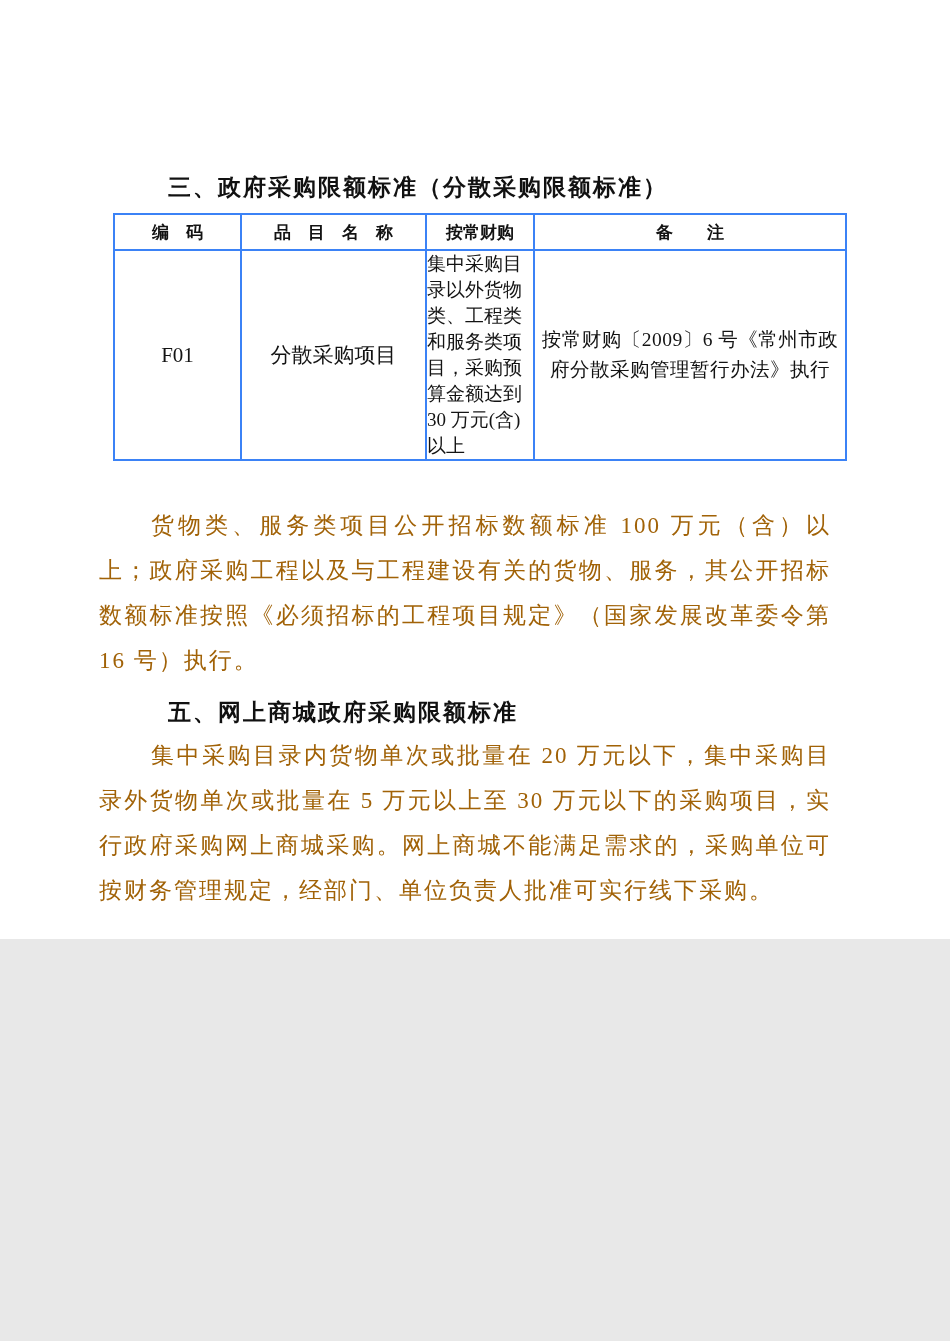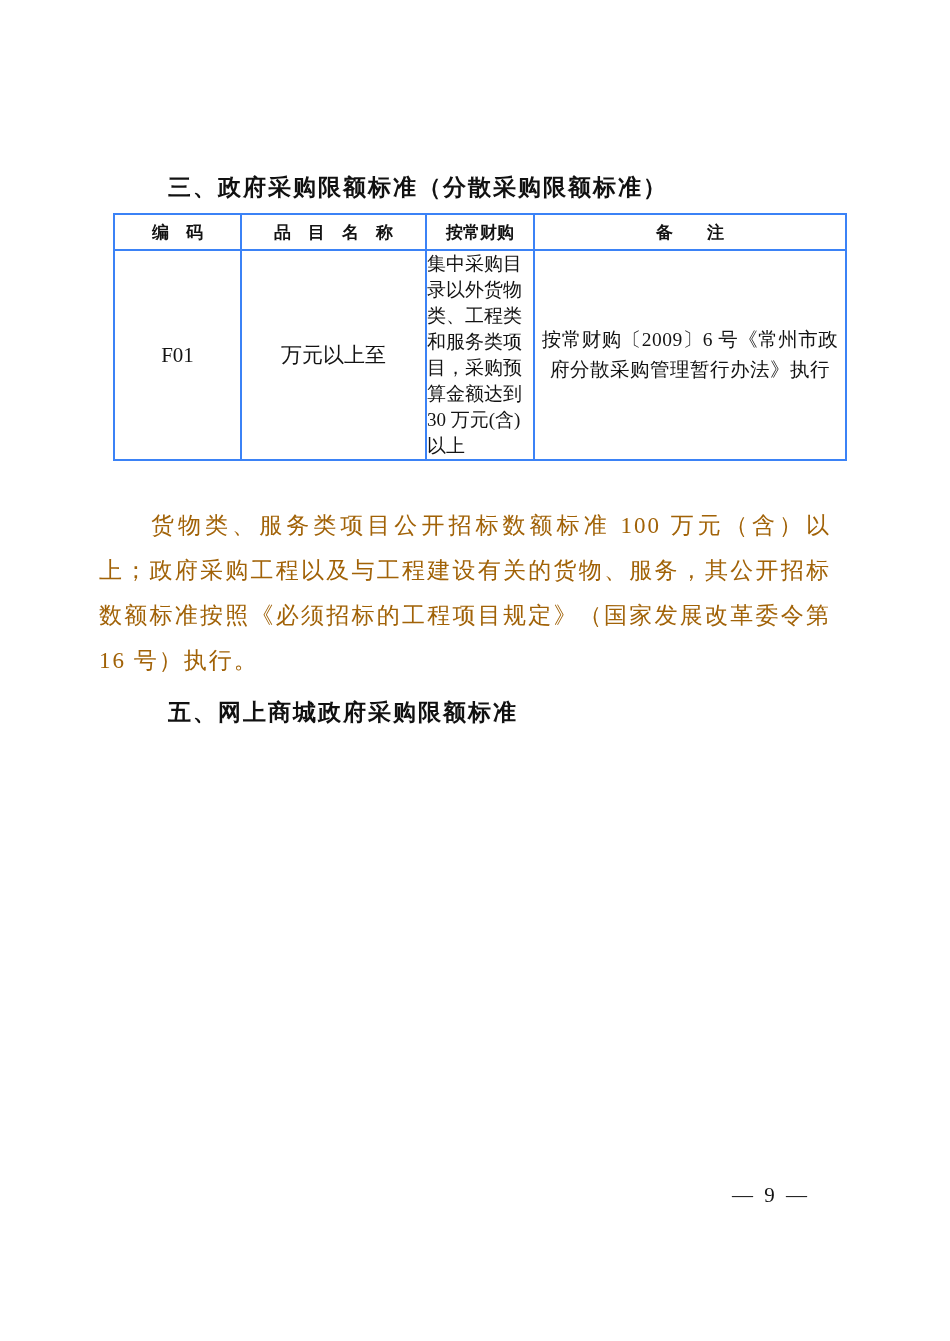--- a/index.html
+++ b/index.html
@@ -3,21 +3,21 @@
 <meta charset="utf-8">
 <style>
   html, body {
     margin: 0;
     padding: 0;
     background: #e8e8e8;
   }
   .page {
     position: relative;
     width: 950px;
-    height: 1341px;
+    height: 939px;
     margin: 0 auto;
     background: #ffffff;
     color: #121212;
     overflow: hidden;
   }
   
   .sec-heading {
     position: absolute;
     left: 113px;
     width: 732px;
@@ -122,28 +122,29 @@
       <tr>
         <th>编　码</th>
         <th>品　目　名　称</th>
         <th>按常财购</th>
         <th>备　　注</th>
       </tr>
     </thead>
     <tbody>
       <tr>
         <td class="cell-center">F01</td>
-        <td class="cell-center">万元以上至</td>
+        <td class="cell-center">分散采购项目</td>
         <td class="cell-threshold">集中采购目录以外货物类、工程类和服务类项目，采购预算金额达到 30 万元(含)以上</td>
         <td class="cell-remark">按常财购〔2009〕6 号《常州市政府分散采购管理暂行办法》执行</td>
       </tr>
     </tbody>
   </table>
 
 
   <div class="para" id="para-4">货物类、服务类项目公开招标数额标准 100 万元（含）以上；政府采购工程以及与工程建设有关的货物、服务，其公开招标数额标准按照《必须招标的工程项目规定》（国家发展改革委令第 16 号）执行。</div>
 
   <div class="sec-heading" id="heading-5"><span class="indent"></span><span>五、网上商城政府采购限额标准</span></div>
 
+  <div class="para" id="para-5">集中采购目录内货物单次或批量在 20 万元以下，集中采购目录外货物单次或批量在 5 万元以上至 30 万元以下的采购项目，实行政府采购网上商城采购。网上商城不能满足需求的，采购单位可按财务管理规定，经部门、单位负责人批准可实行线下采购。</div>
 
   <div class="page-number">— 9 —</div>
 
 </div>
 
 </body></html>

